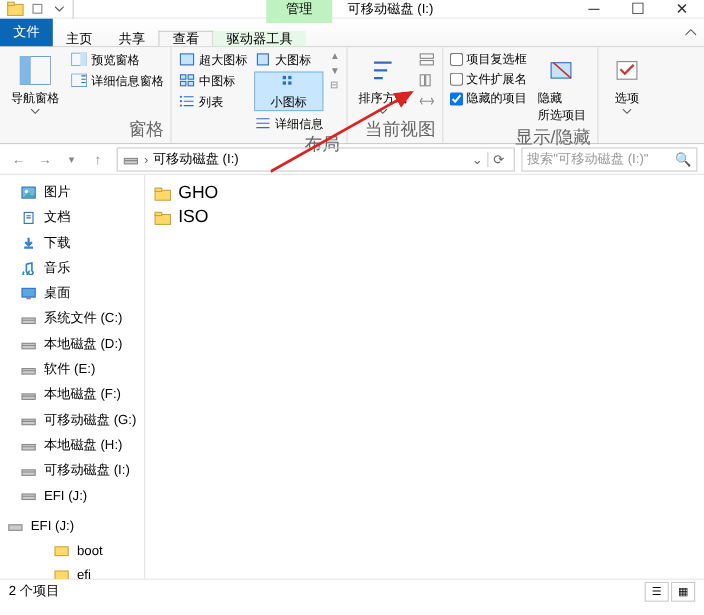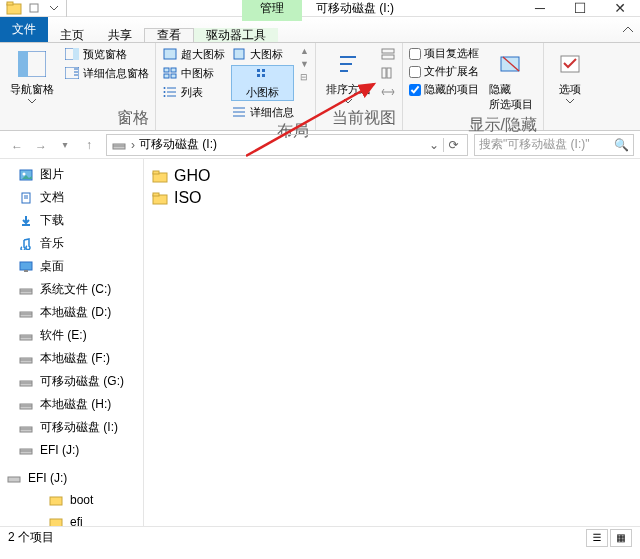--- a/index.html
+++ b/index.html
@@ -137,21 +137,21 @@
     display:flex; align-items:center;
     padding:0 4px;
     color:#999;
     justify-content:space-between;
   }
   .content {
     display:flex;
     height: calc(559px - 28px - 26px - 88px - 28px - 22px);
   }
   .sidebar {
-    width: 144px;
+    width: 132px;
     border-right:1px solid #e5e5e5;
     overflow-y:auto;
     padding:4px 0;
   }
   .sidebar-item {
     display:flex; align-items:center; gap:6px;
     padding: 3px 6px 3px 18px;
     white-space:nowrap;
     font-size:12px;
   }

